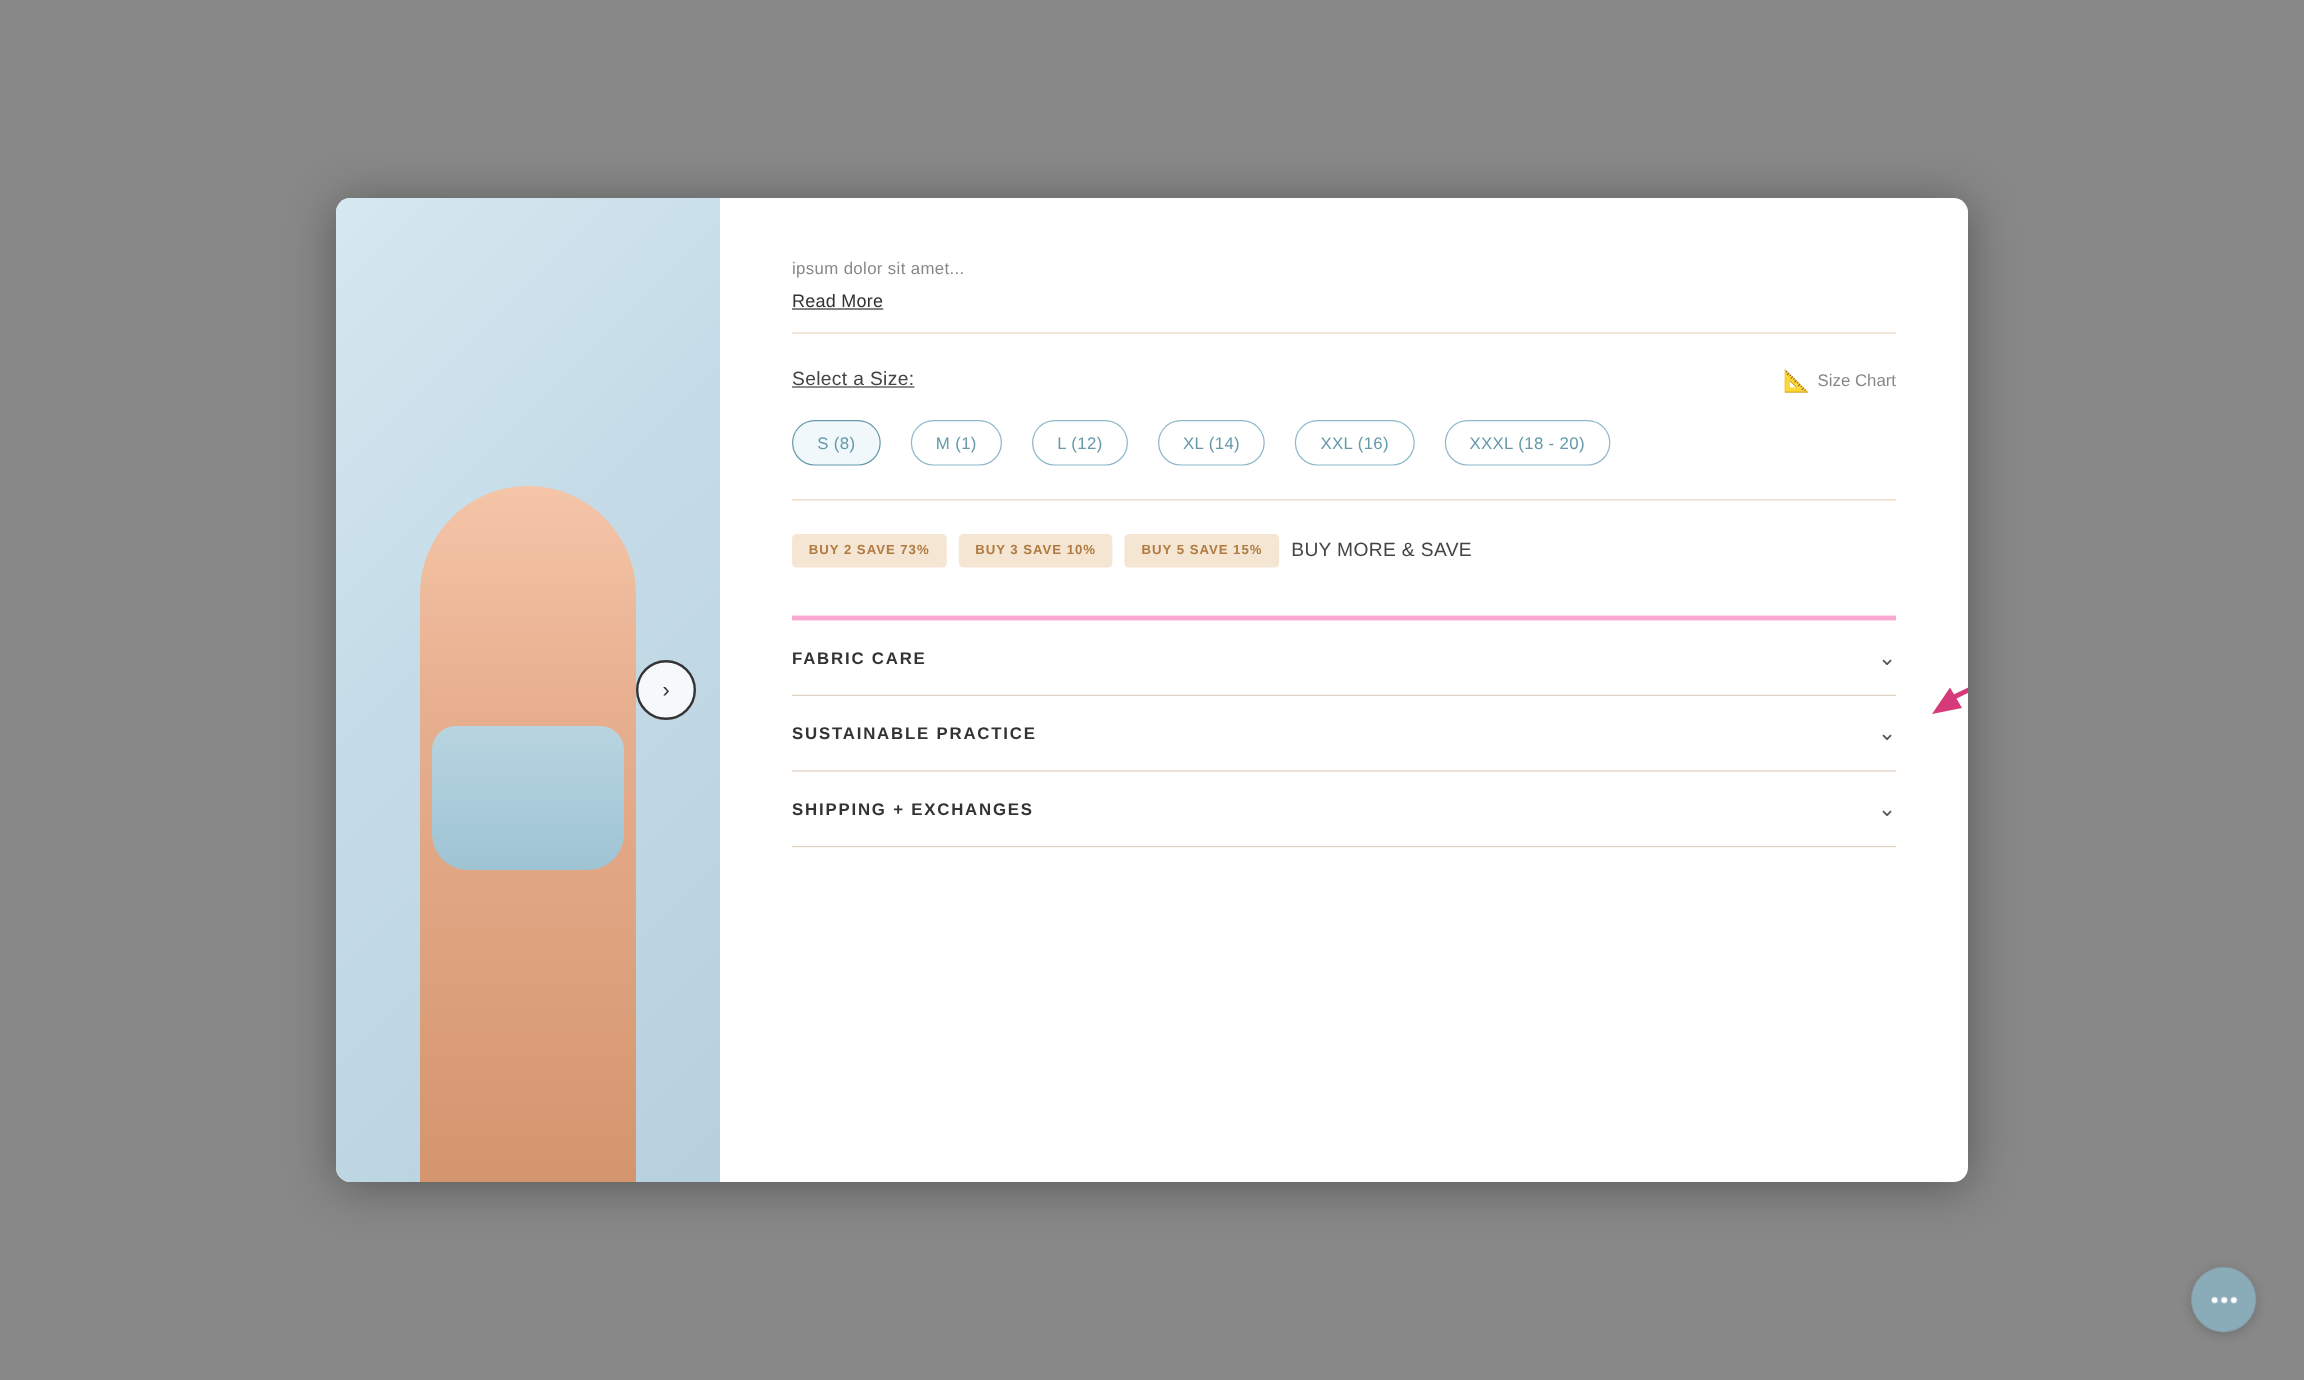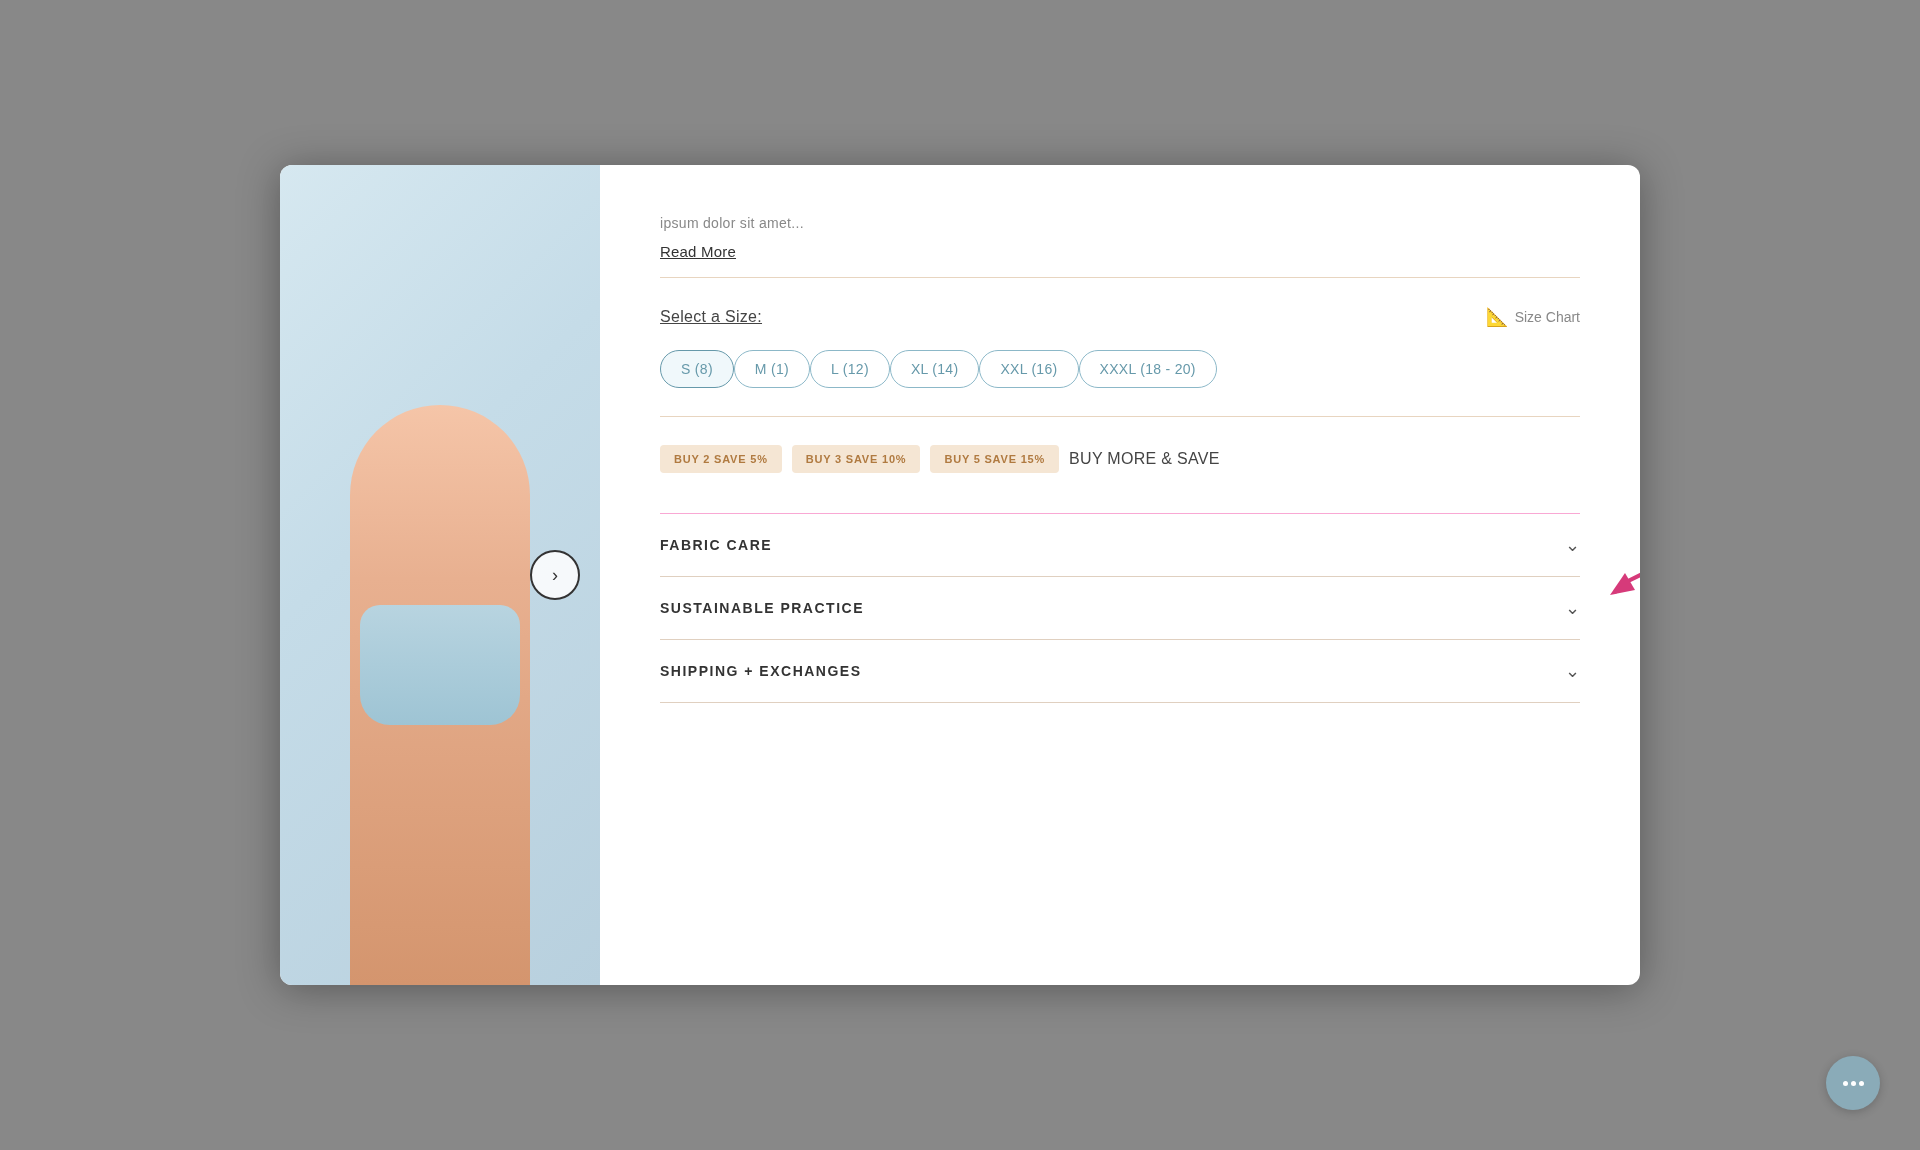--- a/index.html
+++ b/index.html
@@ -140,21 +140,21 @@
       text-decoration: none;
     }
 
     .size-chart-icon {
       font-size: 18px;
       color: #999;
     }
 
     .size-options {
       display: flex;
-      gap: 0;
+      gap: 25px;
       flex-wrap: wrap;
       margin-bottom: 28px;
     }
 
     .size-btn {
       padding: 10px 20px;
       border-radius: 30px;
       border: 1.5px solid #8cb8c8;
       background: transparent;
       color: #6699aa;
@@ -210,21 +210,21 @@
     }
 
     .buy-more-text {
       font-size: 16px;
       color: #444;
       font-weight: 400;
       letter-spacing: 0.3px;
     }
 
     .accordion-section {
-      border-top: 1px solid #f9a8d4;
+      border-top: 4px solid #f9a8d4;
       margin-top: 28px;
     }
 
     .accordion-item {
       border-bottom: 1px solid #e0d0c0;
     }
 
     .accordion-header {
       display: flex;
       align-items: center;
@@ -331,21 +331,21 @@
       <button class="size-btn">XXXL (18 - 20)</button>
     </div>
 
     <hr class="divider2">
 
     
 
     
     <div style="position: relative;">
       <div class="bulk-discount-row">
-        <span class="discount-badge">BUY 2 SAVE 5%</span>
+        <span class="discount-badge">BUY 2 SAVE 73%</span>
         <span class="discount-badge">BUY 3 SAVE 10%</span>
         <span class="discount-badge">BUY 5 SAVE 15%</span>
         <span class="buy-more-text">BUY MORE &amp; SAVE</span>
       </div>
 
       <div class="curved-arrow-container">
         <svg width="300" height="200" viewBox="0 0 300 200" fill="none" xmlns="http://www.w3.org/2000/svg">
           <path d="M 260 30 Q 280 80 220 100 Q 160 120 80 160" stroke="#d63a7a" stroke-width="4" fill="none" stroke-linecap="round"></path>
           <polygon points="70,170 85,148 95,165" fill="#d63a7a"></polygon>
         </svg>

